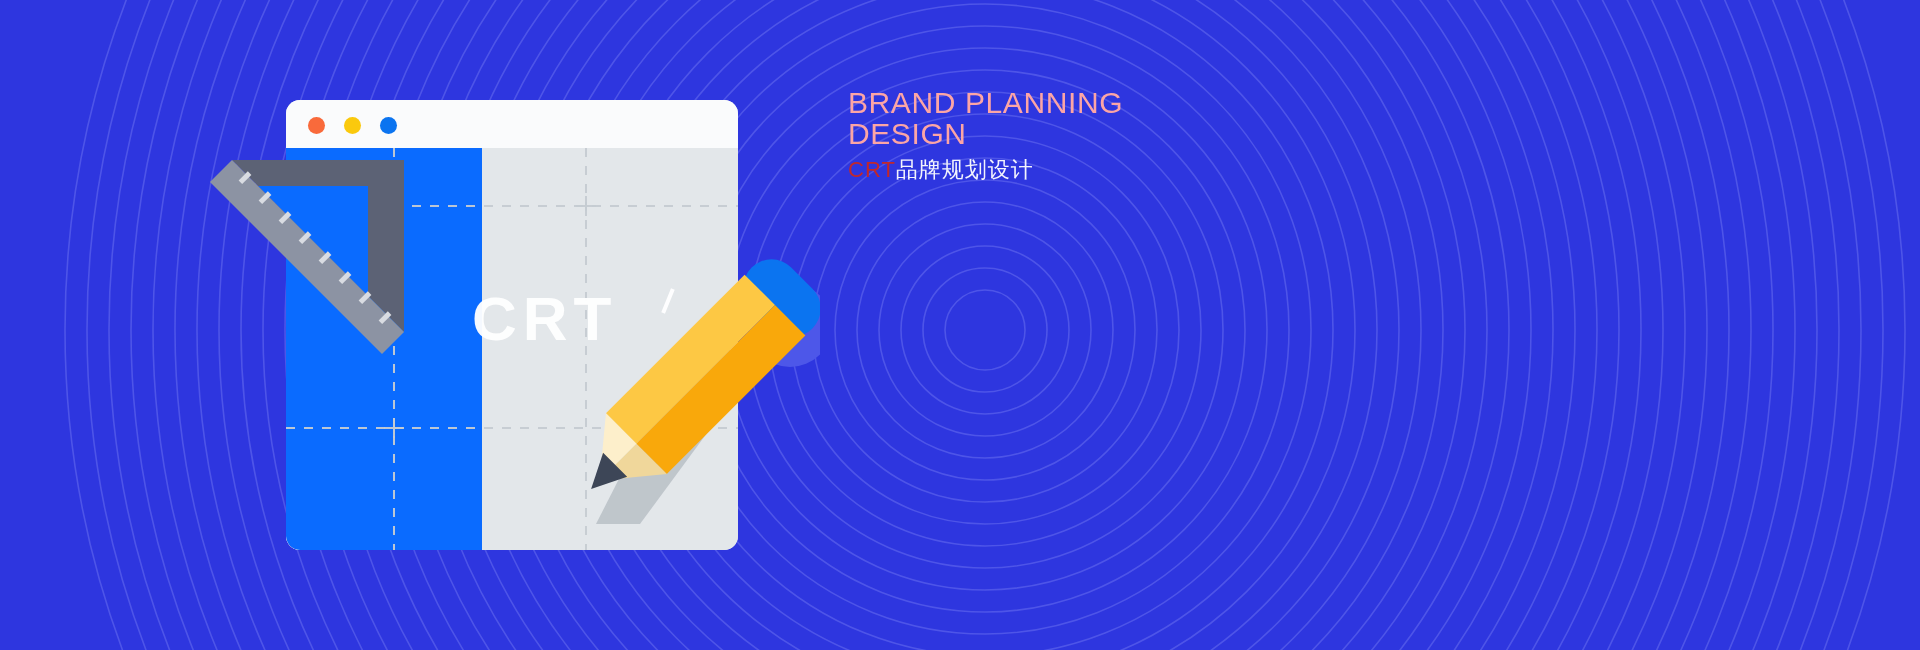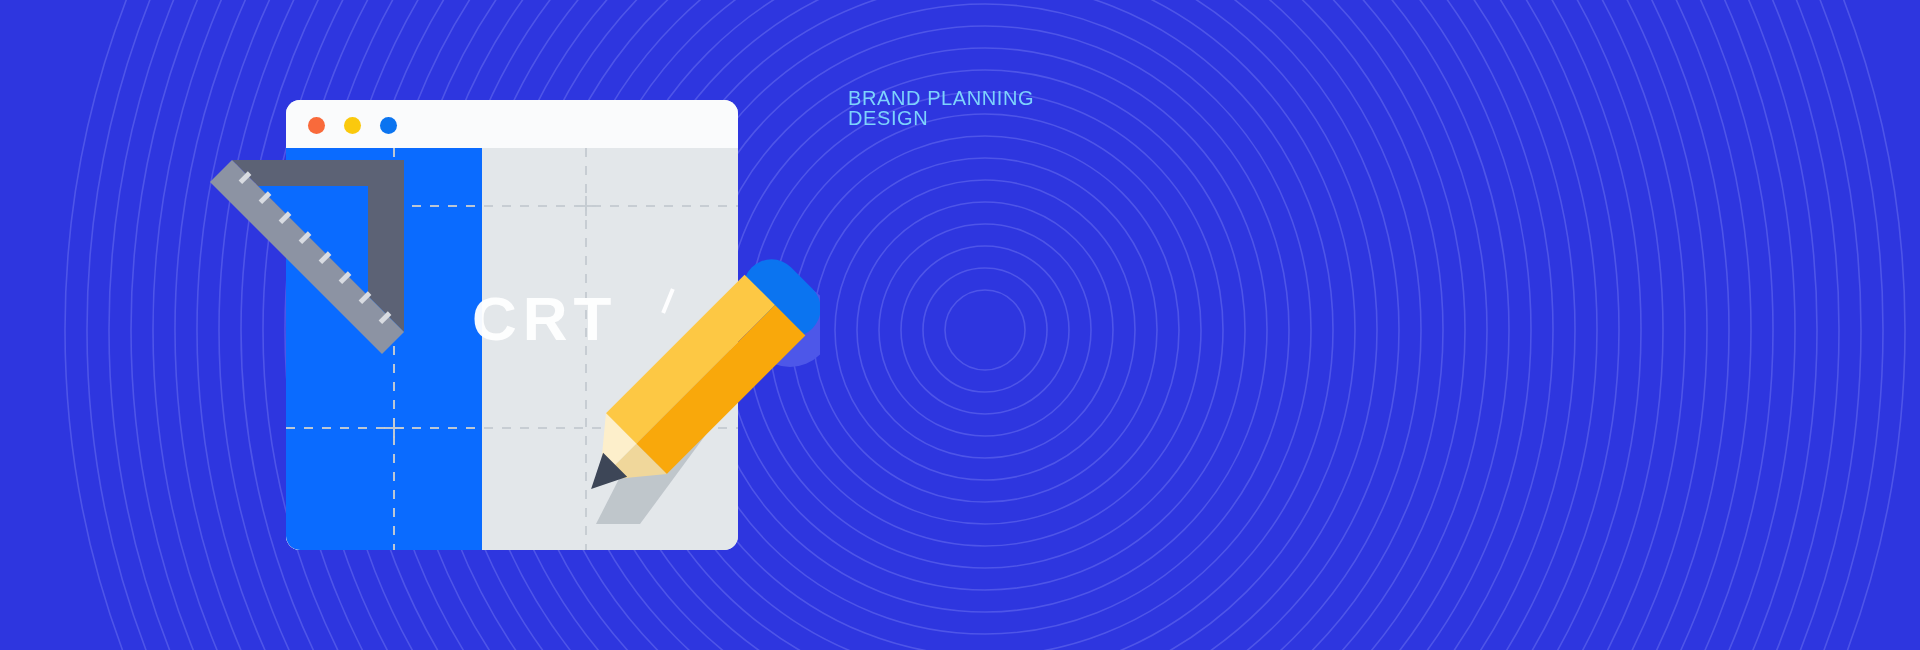--- a/index.html
+++ b/index.html
@@ -95,22 +95,22 @@
     opacity:.96;
   }
 
   
   .headline-block {
     position:absolute;
     left:848px; top:88px;
     width:700px;
   }
   .kicker {
-    color:#7dd3fc;
-    font-size:20px;
+    color:#fca5a5;
+    font-size:30px;
     line-height:1.02;
     letter-spacing:.6px;
     font-weight:400;
     white-space:pre-line;
   }
   .sub-cn {
     margin-top:9px;
     font-size:22px;
     line-height:1.1;
     letter-spacing:1px;
@@ -284,16 +284,19 @@
         <path d="M743,470 L700,470 L700,522 Z" fill="#F0D79B"></path>
 
         <path d="M683,500 L717,500 L700,534 Z" fill="#3D4657"></path>
       </g>
     </svg>
   </div>
 
   <div class="headline-block">
     <div class="kicker">BRAND PLANNING
 DESIGN</div>
+    <div class="sub-cn">
+      <span class="brand">CRT</span><span>品牌规划设计</span>
+    </div>
   </div>
 
 
 </div>
 
 </body></html>

